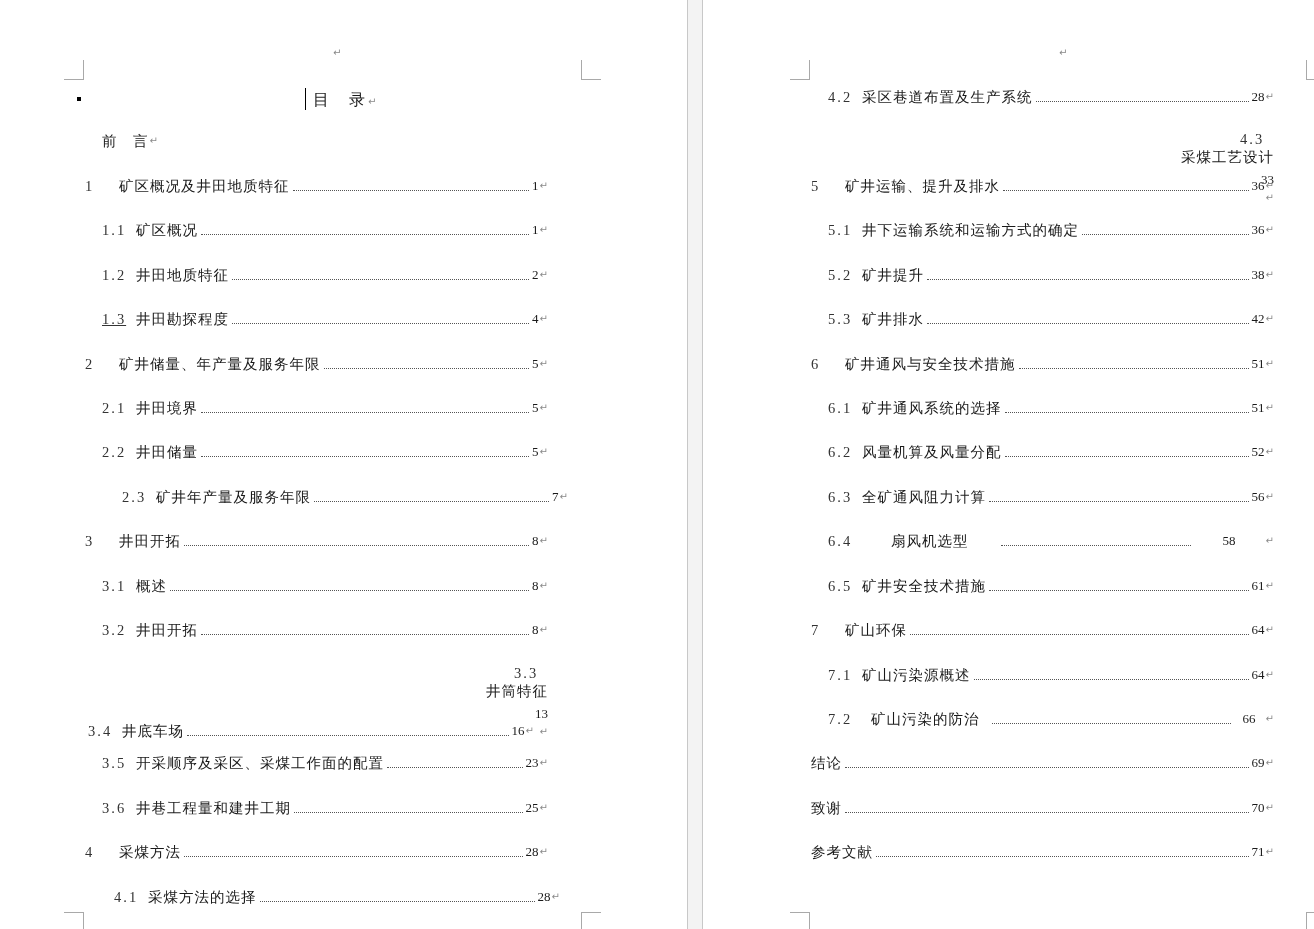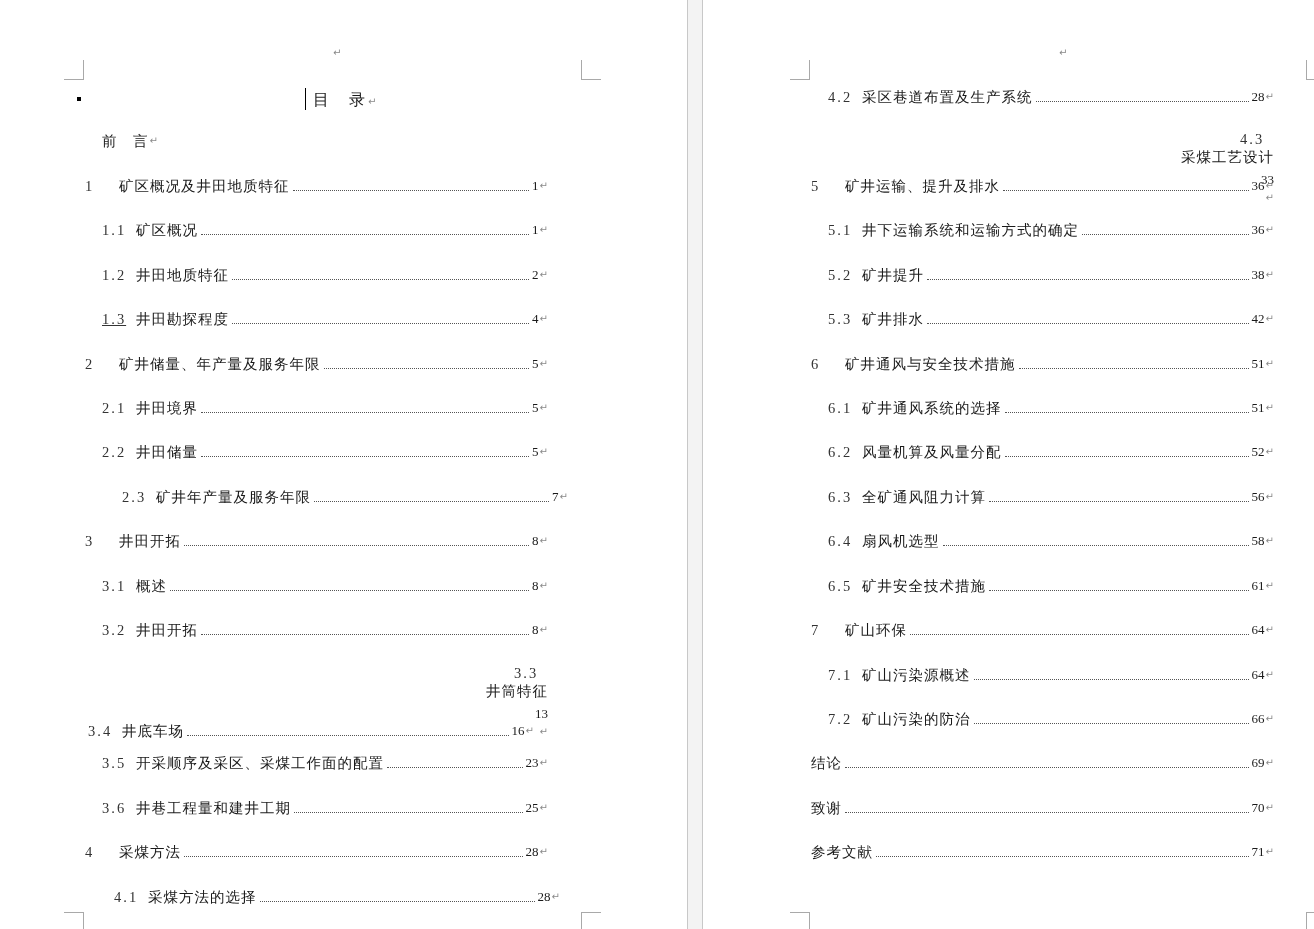--- a/index.html
+++ b/index.html
@@ -261,21 +261,21 @@
         <span class="page-no">52</span>
         <span class="pm">↵</span>
       </div>
       <div class="toc-row" style="left: 124px; top: 486px; width: 446px;">
         <span class="num" style="width: 34px; letter-spacing: 2px;">6.3</span>
         <span class="title">全矿通风阻力计算</span>
         <span class="leader"></span>
         <span class="page-no">56</span>
         <span class="pm">↵</span>
       </div>
-      <div class="toc-row" style="left: 124px; top: 530px; width: 446px;">
+      <div class="toc-row" style="left: 124px; top: 530px; width: 446px; gap: 29px;">
         <span class="num" style="width: 34px; letter-spacing: 2px;">6.4</span>
         <span class="title">扇风机选型</span>
         <span class="leader"></span>
         <span class="page-no">58</span>
         <span class="pm">↵</span>
       </div>
       <div class="toc-row" style="left: 124px; top: 575px; width: 446px;">
         <span class="num" style="width: 34px; letter-spacing: 2px;">6.5</span>
         <span class="title">矿井安全技术措施</span>
         <span class="leader"></span>
@@ -289,21 +289,21 @@
         <span class="page-no">64</span>
         <span class="pm">↵</span>
       </div>
       <div class="toc-row" style="left: 124px; top: 664px; width: 446px;">
         <span class="num" style="width: 34px; letter-spacing: 2px;">7.1</span>
         <span class="title">矿山污染源概述</span>
         <span class="leader"></span>
         <span class="page-no">64</span>
         <span class="pm">↵</span>
       </div>
-      <div class="toc-row" style="left: 124px; top: 708px; width: 446px;">
+      <div class="toc-row" style="left: 124px; top: 708px; width: 446px; gap: 9px;">
         <span class="num" style="width: 34px; letter-spacing: 2px;">7.2</span>
         <span class="title">矿山污染的防治</span>
         <span class="leader"></span>
         <span class="page-no">66</span>
         <span class="pm">↵</span>
       </div>
       <div class="toc-row" style="left: 107px; top: 752px; width: 463px;">
         <span class="title">结论</span>
         <span class="leader"></span>
         <span class="page-no">69</span>

